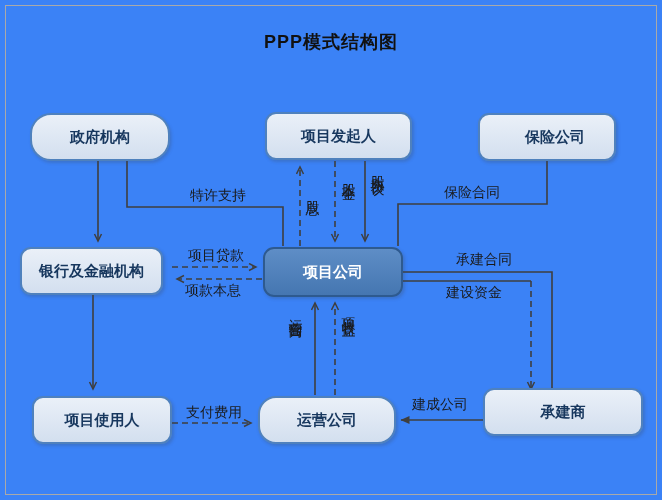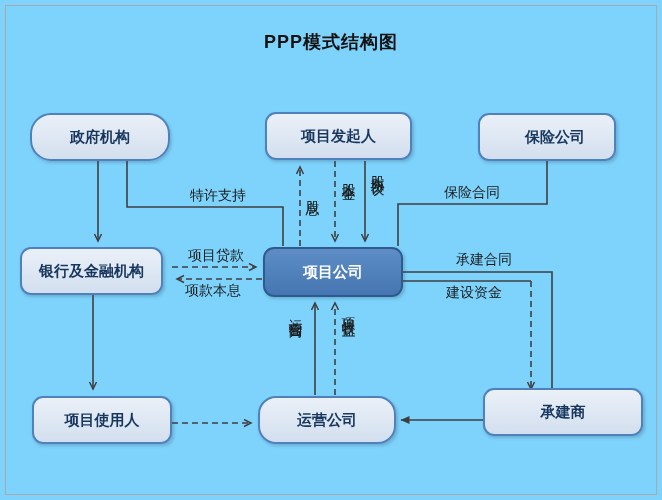--- a/index.html
+++ b/index.html
@@ -1,19 +1,19 @@
 <!DOCTYPE html>
 <html><head>
 <meta charset="utf-8">
 <style>
   html,body{margin:0;padding:0;background:#ffffff;}
   #canvas{
     position:relative;
     width:662px;height:500px;
-    background:#7dd3fc;
+    background:#3b82f6;
     font-family:"Liberation Sans","DejaVu Sans",sans-serif;
     overflow:hidden;
   }
   #frame{
     position:absolute;left:5px;top:5px;right:5px;bottom:5px;
     border:1px solid #a9a9a9;
     pointer-events:none;
   }
   .title{
     position:absolute;left:0;top:30px;width:662px;
@@ -102,19 +102,21 @@
   <div class="node" style="left:32px;top:396px;width:140px;height:48px;">项目使用人</div>
   <div class="node" style="left:258px;top:396px;width:138px;height:48px;border-radius:18px;">运营公司</div>
   <div class="node" style="left:483px;top:388px;width:160px;height:48px;">承建商</div>
 
   <div class="elabel" style="left:163px;top:187px;width:110px;">特许支持</div>
   <div class="elabel" style="left:417px;top:184px;width:110px;">保险合同</div>
   <div class="elabel" style="left:161px;top:247px;width:110px;">项目贷款</div>
   <div class="elabel" style="left:158px;top:282px;width:110px;">项款本息</div>
   <div class="elabel" style="left:429px;top:251px;width:110px;">承建合同</div>
   <div class="elabel" style="left:419px;top:284px;width:110px;">建设资金</div>
+  <div class="elabel" style="left:385px;top:396px;width:110px;">建成公司</div>
+  <div class="elabel" style="left:159px;top:404px;width:110px;">支付费用</div>
 
   <div class="vlabel" style="left:305px;top:189px;">股息</div>
   <div class="vlabel" style="left:341px;top:172px;">股本金</div>
   <div class="vlabel" style="left:370px;top:164px;">股东协议</div>
   <div class="vlabel" style="left:288px;top:308px;">运营合同</div>
   <div class="vlabel" style="left:341px;top:306px;">项目收益</div>
 </div>
 
 </body></html>

